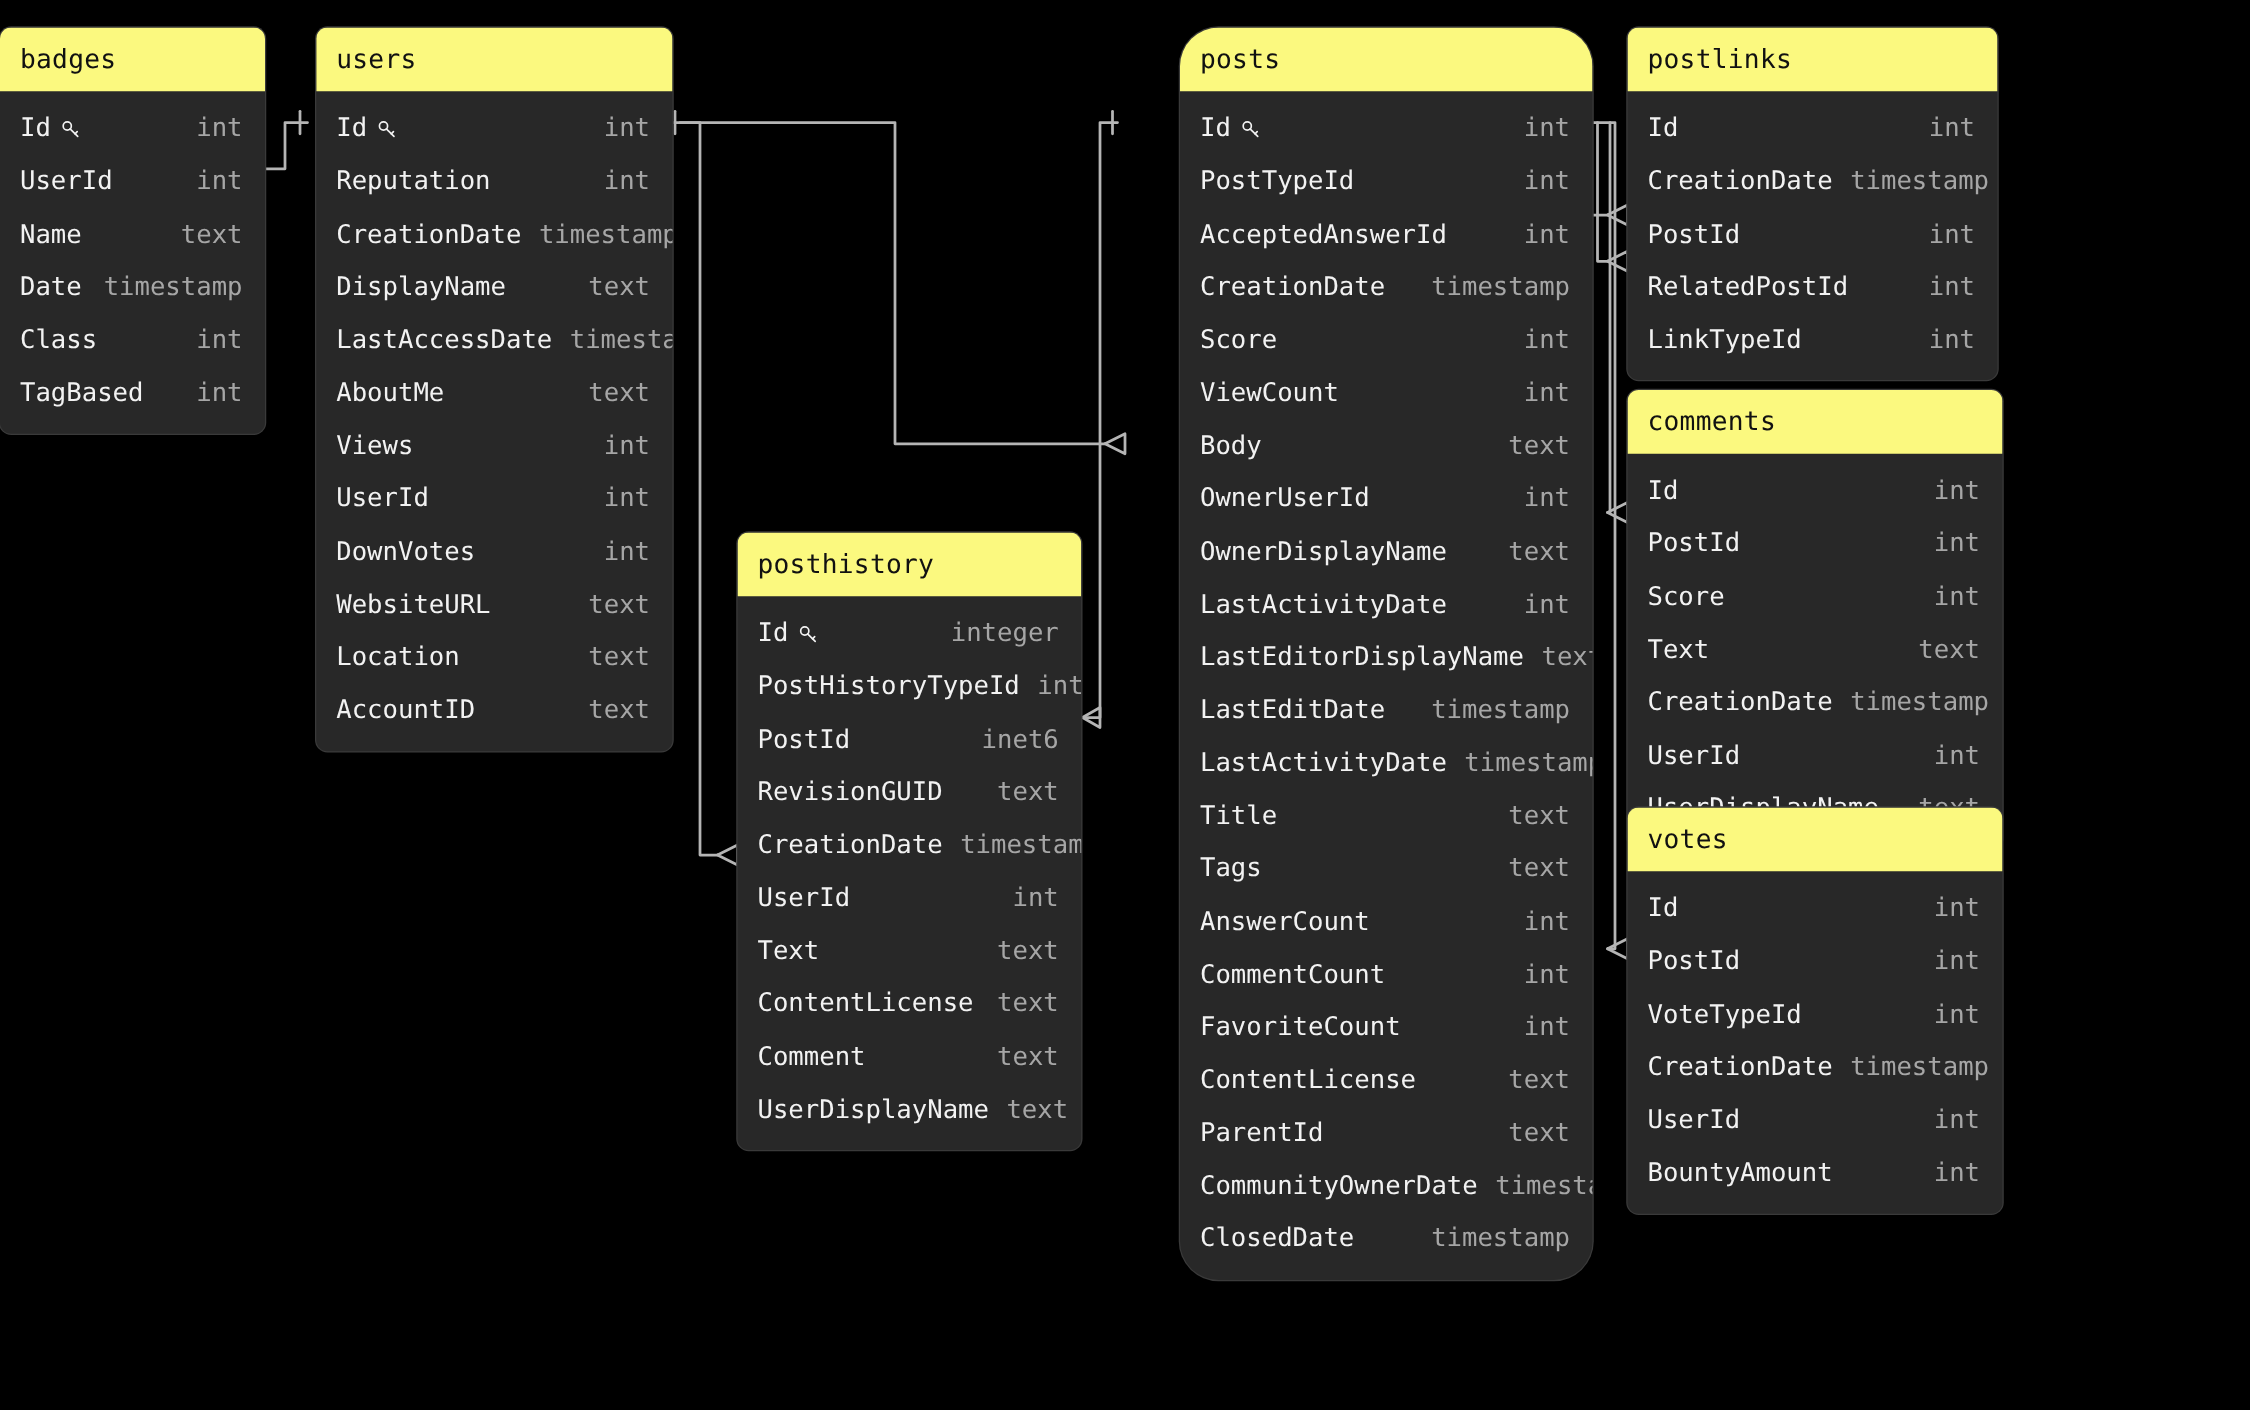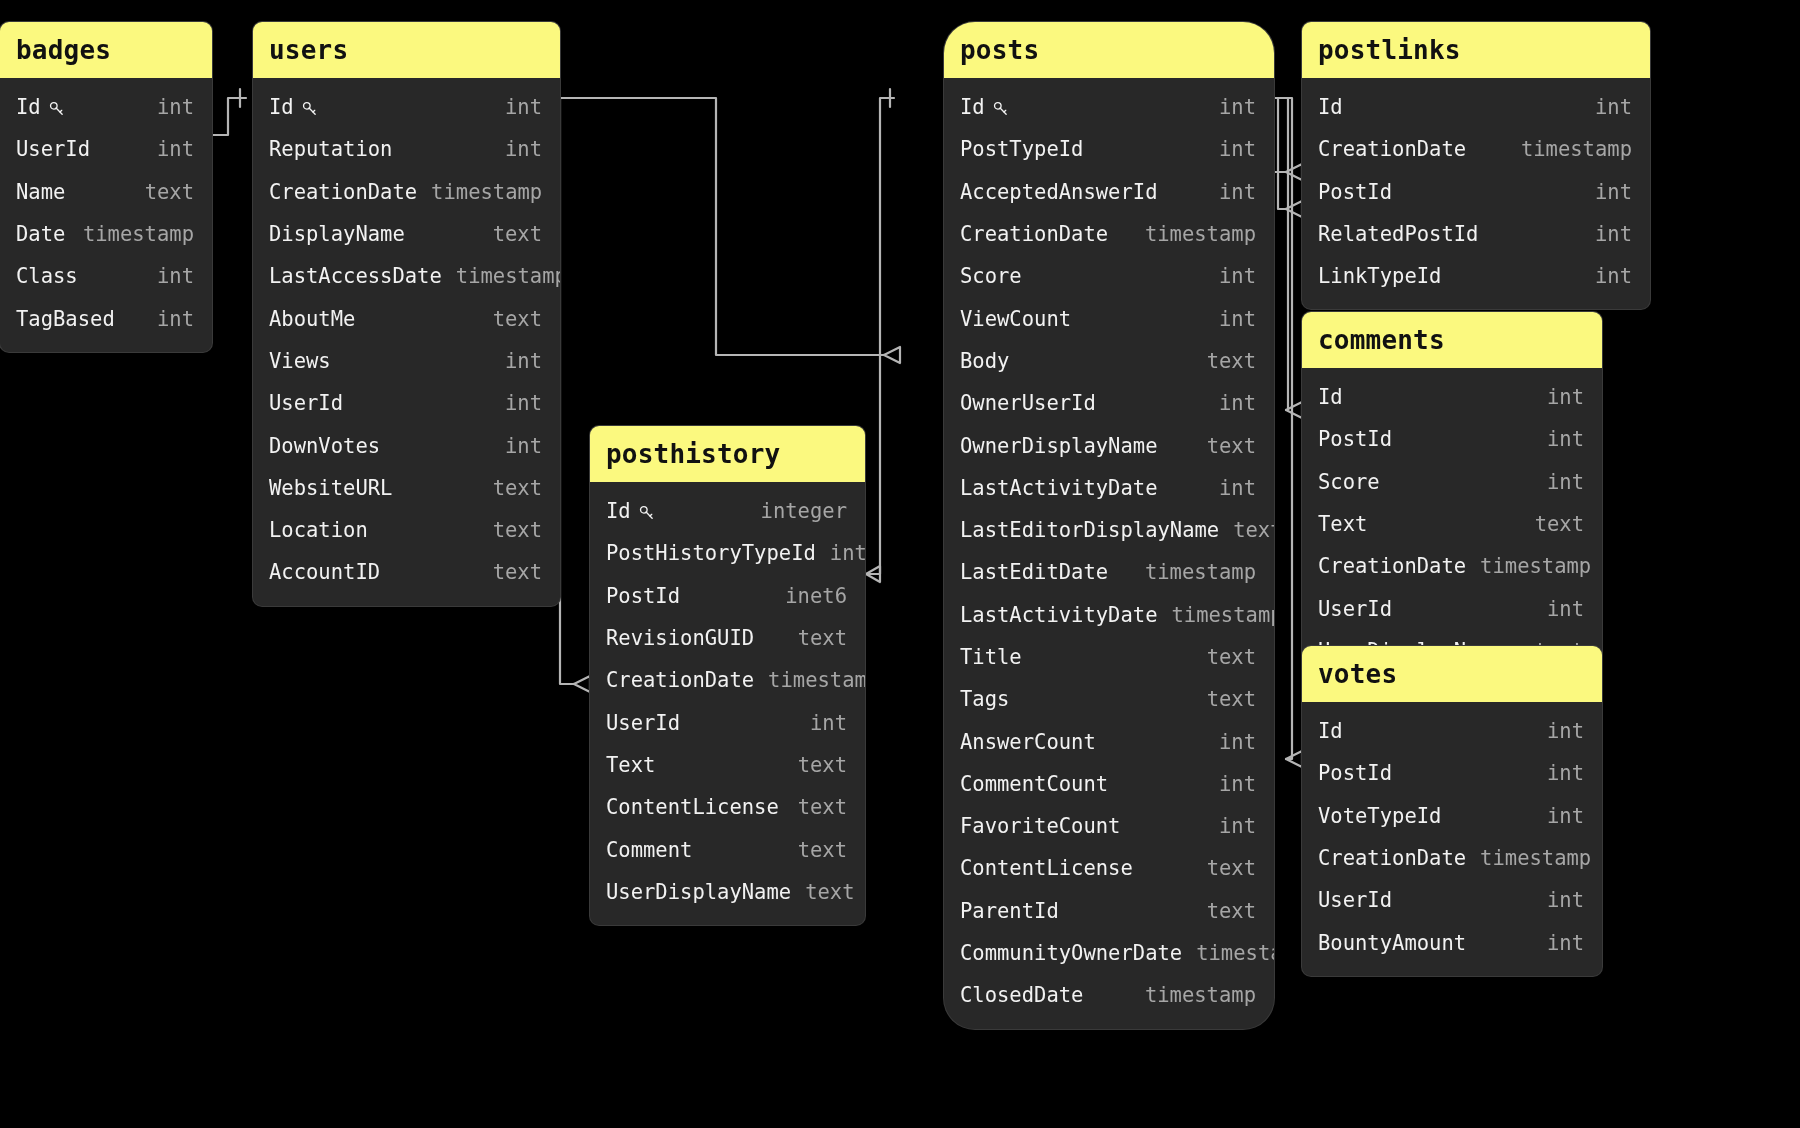--- a/index.html
+++ b/index.html
@@ -28,22 +28,22 @@
     position: absolute;
     background: #282828;
     border-radius: 9px;
     z-index: 2;
     overflow: hidden;
     box-shadow: 0 0 0 1px #3a3a3a;
   }
   .table-header {
     background: #fbf97f;
     color: #111111;
-    font-weight: bold;
-    font-size: 26px;
+    font-weight: normal;
+    font-size: 21px;
     line-height: 1;
     padding: 15px 16px 15px 16px;
     letter-spacing: 0.2px;
     font-family: "DejaVu Sans Mono", monospace;
   }
   .table-body {
     padding: 8px 0 12px 0;
   }
   .field-row {
     display: flex;
@@ -171,21 +171,21 @@
             <span class="field-type">int</span>
           </div>
           <div class="field-row">
             <div class="field-name">
               <span>TagBased</span>
             </div>
             <span class="field-type">int</span>
           </div>
         </div>
       </div>
-      <div class="table-node" style="left: 253px; top: 22px; width: 307px;">
+      <div class="table-node" style="left: 253px; top: 22px; width: 285px;">
         <div class="table-header">users</div>
         <div class="table-body">
           <div class="field-row">
             <div class="field-name">
               <span>Id</span>
               <span class="key-icon">
                 <svg viewBox="0 0 24 24" width="17" height="17" fill="none" stroke="#f2f2f2" stroke-width="1.9" stroke-linecap="round" stroke-linejoin="round">
                   <circle cx="8.2" cy="8.2" r="4.6"></circle>
                   <path d="M11.4 11.4 L20 20"></path>
                   <path d="M17 17 L19.4 14.6"></path>
@@ -471,21 +471,21 @@
             <span class="field-type">timestamp</span>
           </div>
           <div class="field-row">
             <div class="field-name">
               <span>ClosedDate</span>
             </div>
             <span class="field-type">timestamp</span>
           </div>
         </div>
       </div>
-      <div class="table-node" style="left: 1302px; top: 22px; width: 348px;">
+      <div class="table-node" style="left: 1302px; top: 22px; width: 296px;">
         <div class="table-header">postlinks</div>
         <div class="table-body">
           <div class="field-row">
             <div class="field-name">
               <span>Id</span>
             </div>
             <span class="field-type">int</span>
           </div>
           <div class="field-row">
             <div class="field-name">

